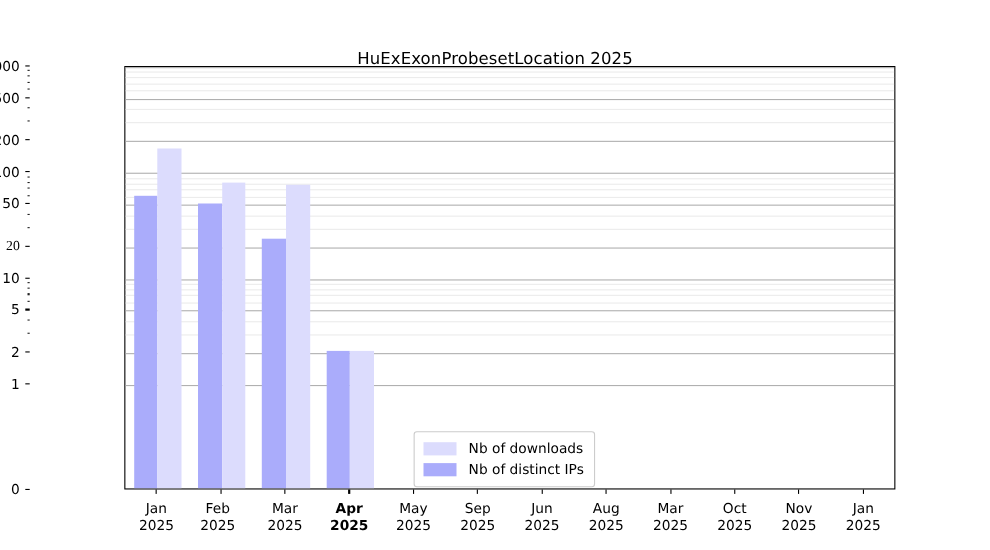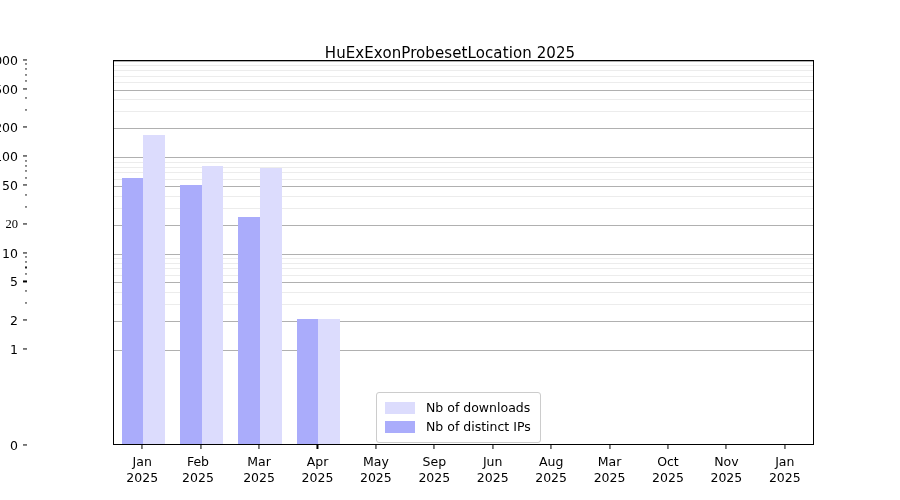--- a/index.html
+++ b/index.html
@@ -251,21 +251,21 @@
       <div class="xtick-group" style="left: 85px;">
         <div>Feb</div>
         <div>2025</div>
       </div>
       <div class="xtick-mark" style="left: 146.04px;"></div>
       <div class="xtick-group" style="left: 146.04px;">
         <div>Mar</div>
         <div>2025</div>
       </div>
       <div class="xtick-mark" style="left: 204.46px;"></div>
-      <div class="xtick-group" style="left: 204.46px;">
+      <div class="xtick-group" style="left: 204.46px; font-weight: bold;">
         <div>Apr</div>
         <div>2025</div>
       </div>
       <div class="xtick-mark" style="left: 262.88px;"></div>
       <div class="xtick-group" style="left: 262.88px;">
         <div>May</div>
         <div>2025</div>
       </div>
       <div class="xtick-mark" style="left: 321.29px;"></div>
       <div class="xtick-group" style="left: 321.29px;">

